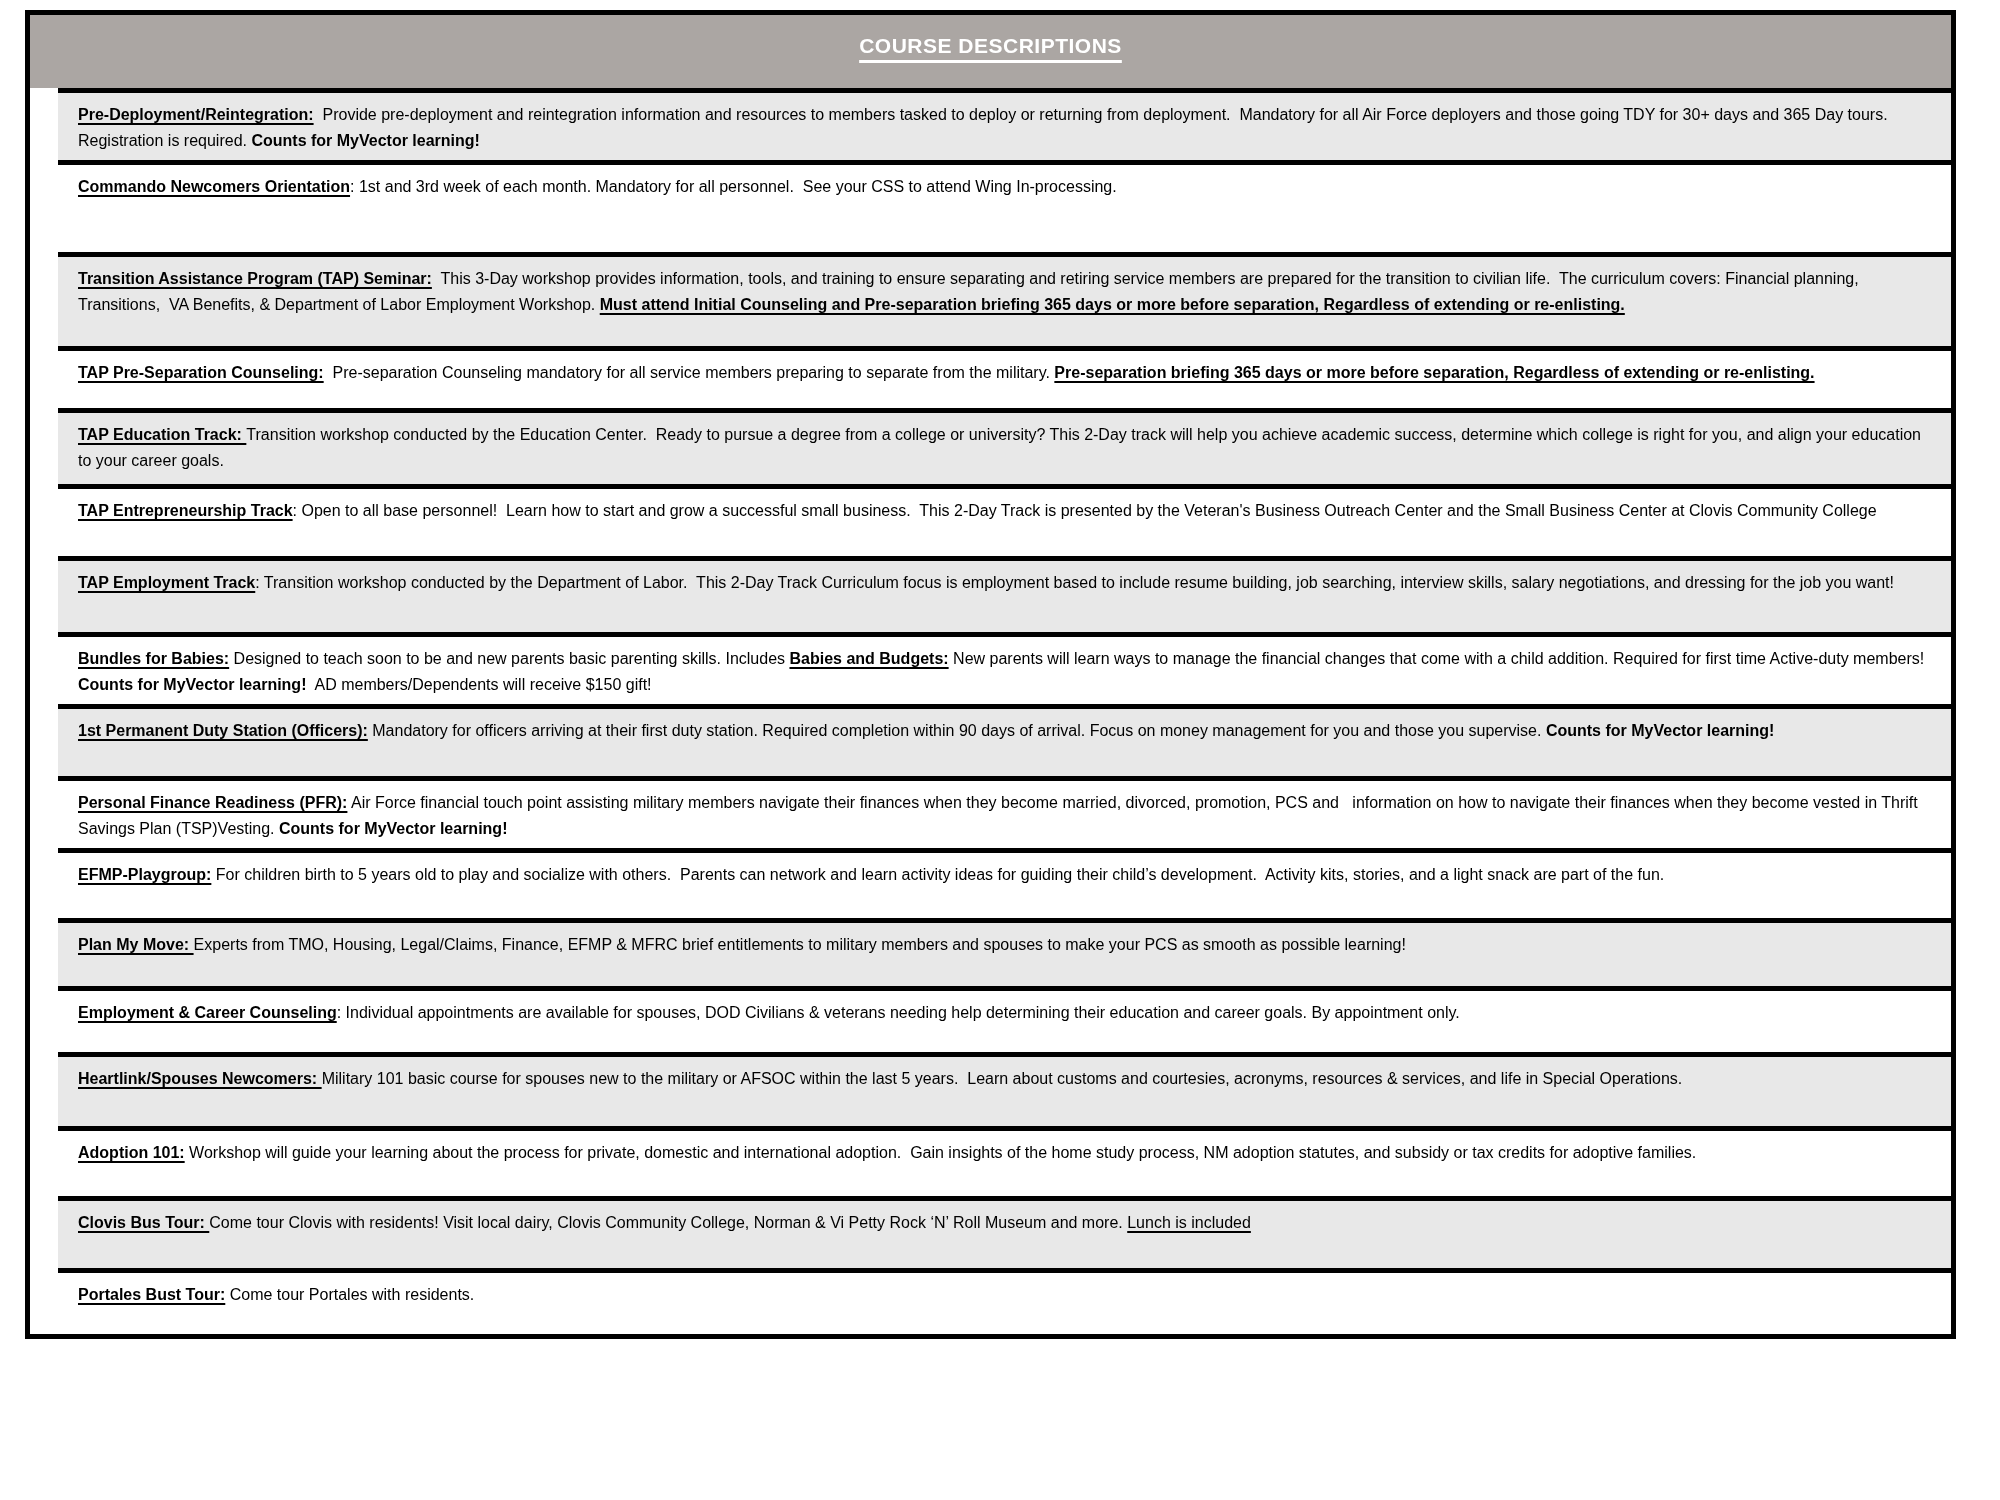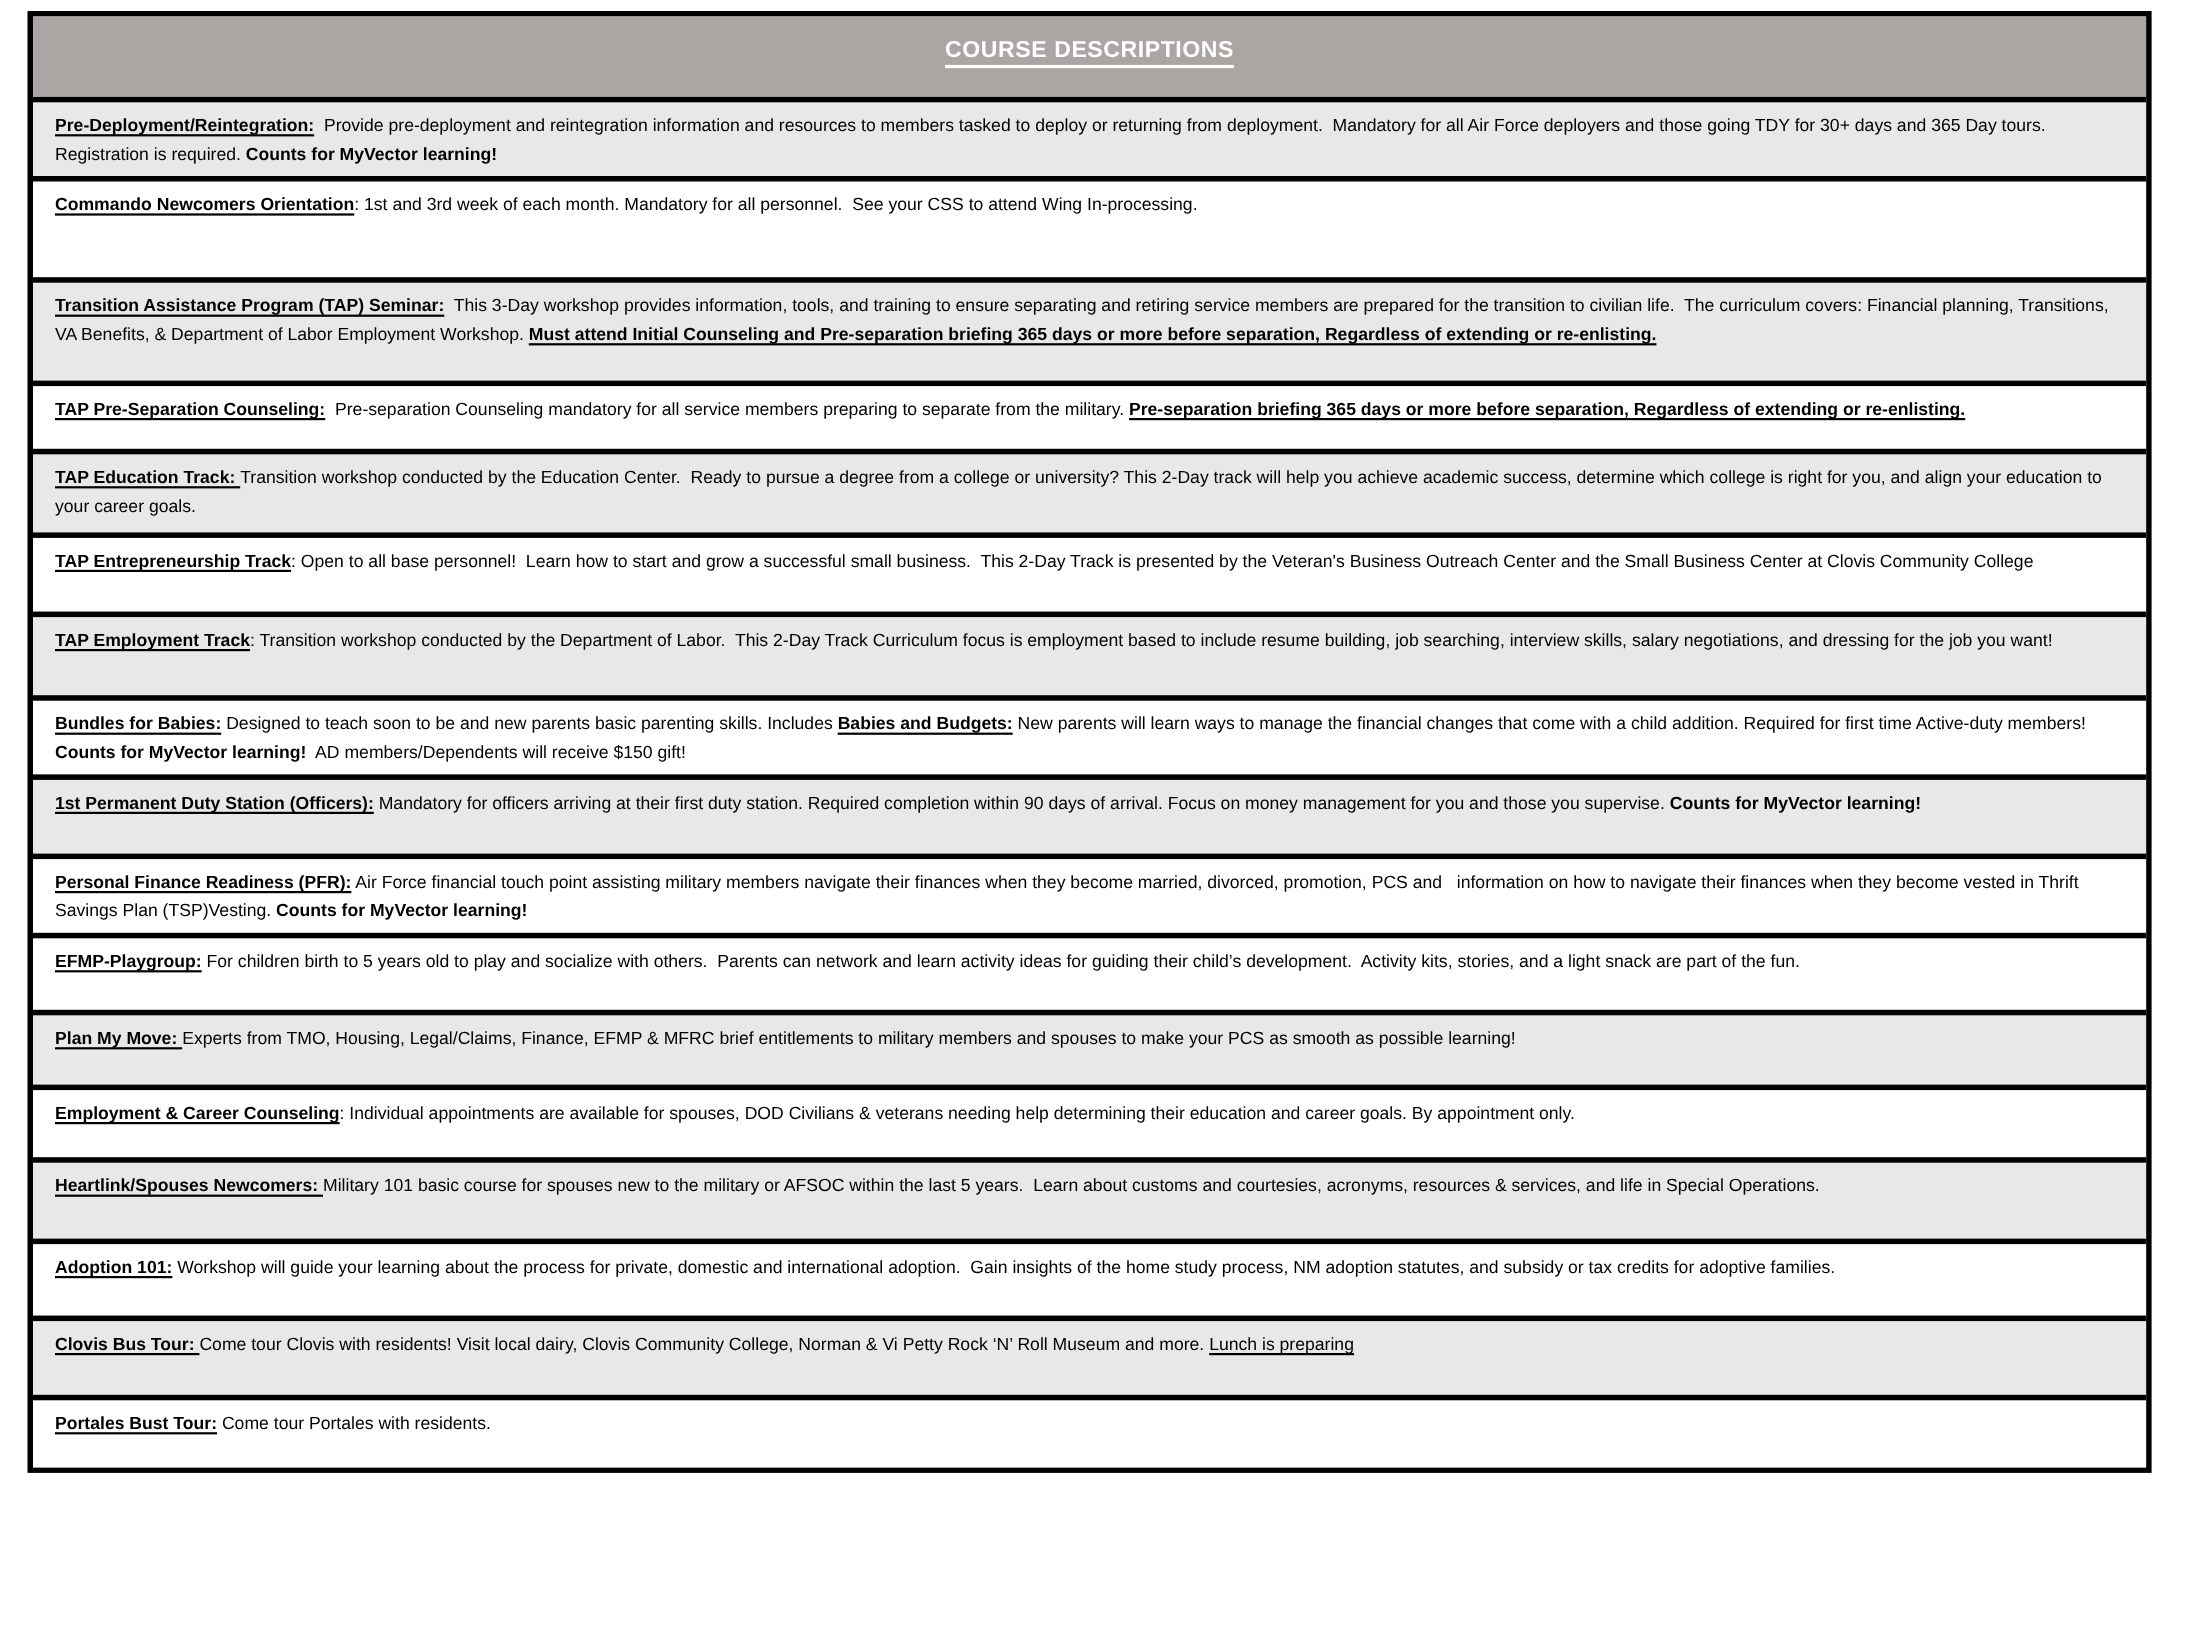--- a/index.html
+++ b/index.html
@@ -21,20 +21,21 @@
     text-decoration:underline;text-decoration-thickness:2.5px;text-underline-offset:7px;
     margin:0 0 14px 0;
   }
   .hdr-sub{
     color:#fff;font-weight:bold;font-size:15.5px;margin:0;
   }
   .row{
     border-top:5px solid var(--border,#000);
     padding:9px 22px 6px 20px;
     box-sizing:border-box;
+    margin-left:28px;
   }
   .row.gray{background:var(--row-gray,#e8e8e8);}
   .row.white{background:#ffffff;}
   .rowtext{
     margin:0;font-size:16px;line-height:26px;white-space:pre-wrap;
   }
   .rowtext .b{font-weight:bold;}
   .rowtext .u{text-decoration:underline;text-decoration-thickness:1.5px;text-underline-offset:3px;}
 </style>
 </head>
@@ -84,19 +85,19 @@
       <div class="row white" style="min-height: 66px;">
         <p class="rowtext"><span class="b u">Employment &amp; Career Counseling</span><span>: Individual appointments are available for spouses, DOD Civilians &amp; veterans needing help determining their education and career goals. By appointment only.</span></p>
       </div>
       <div class="row gray" style="min-height: 74px;">
         <p class="rowtext"><span class="b u">Heartlink/Spouses Newcomers: </span><span>Military 101 basic course for spouses new to the military or AFSOC within the last 5 years.  Learn about customs and courtesies, acronyms, resources &amp; services, and life in Special Operations.</span></p>
       </div>
       <div class="row white" style="min-height: 70px;">
         <p class="rowtext"><span class="b u">Adoption 101:</span><span> Workshop will guide your learning about the process for private, domestic and international adoption.  Gain insights of the home study process, NM adoption statutes, and subsidy or tax credits for adoptive families.</span></p>
       </div>
       <div class="row gray" style="min-height: 72px;">
-        <p class="rowtext"><span class="b u">Clovis Bus Tour: </span><span>Come tour Clovis with residents! Visit local dairy, Clovis Community College, Norman &amp; Vi Petty Rock ‘N’ Roll Museum and more. </span><span class="u">Lunch is preparing</span></p>
+        <p class="rowtext"><span class="b u">Clovis Bus Tour: </span><span>Come tour Clovis with residents! Visit local dairy, Clovis Community College, Norman &amp; Vi Petty Rock ‘N’ Roll Museum and more. </span><span class="u">Lunch is included</span></p>
       </div>
       <div class="row white" style="min-height: 66px;">
         <p class="rowtext"><span class="b u">Portales Bust Tour:</span><span> Come tour Portales with residents.</span></p>
       </div>
     </div>
 </div>
 
 </body></html>

